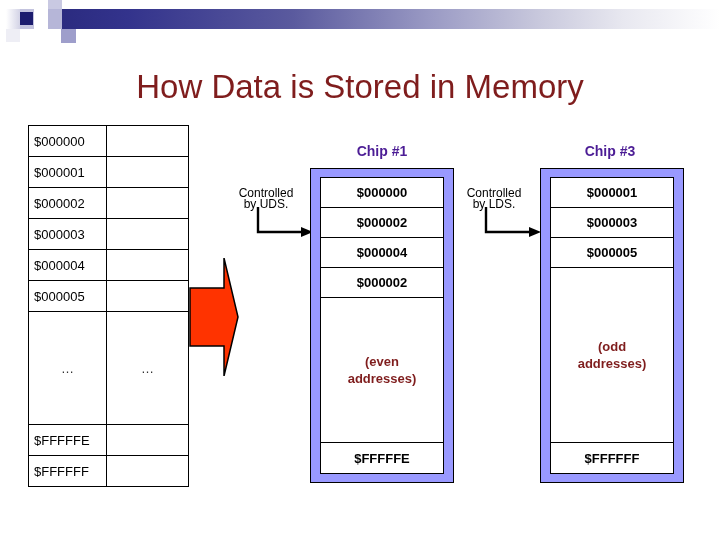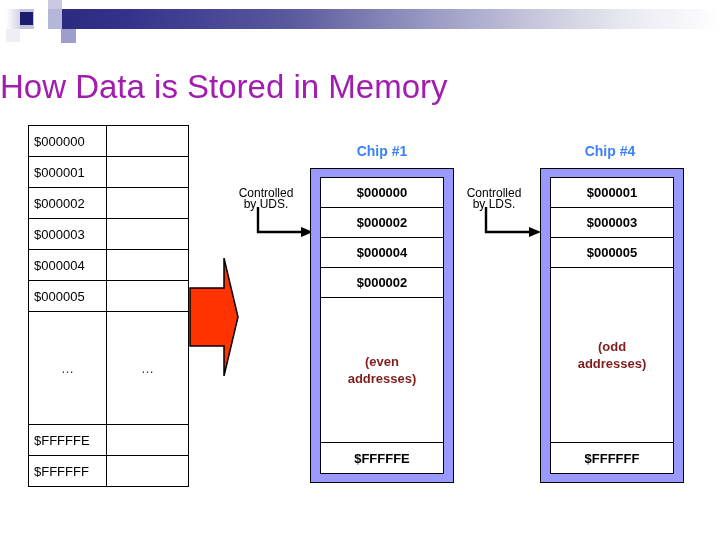--- a/index.html
+++ b/index.html
@@ -39,22 +39,23 @@
   #hdr-sq-i { left: 48px; top: 29px; width: 14px; height: 14px; background: #ffffff; }
   #hdr-sq-j { left: 20px; top: 29px; width: 14px; height: 12px; background: #ffffff; }
   #hdr-sq-k { left: 61px; top: 29px; width: 15px; height: 14px; background: #9e9ecb; }
   #hdr-sq-l { left: 6px;  top: 29px; width: 14px; height: 13px; background: #eeeef5; }
 
   
   #page-title {
     position: absolute;
     left: 0; top: 68px;
     width: 720px;
+    text-align: center;
     font-size: 33px;
-    color: #a21caf;
+    color: #7f1d1d;
     white-space: nowrap;
   }
 
   
   #memory-table {
     position: absolute;
     left: 28px; top: 125px;
     border-collapse: collapse;
     table-layout: fixed;
   }
@@ -97,21 +98,21 @@
 
   .control-arrow { position: absolute; }
   #uds-arrow { left: 255px; top: 207px; width: 60px; height: 32px; }
   #lds-arrow { left: 483px; top: 207px; width: 60px; height: 32px; }
 
   
   .chip-title {
     position: absolute;
     font-size: 14px;
     font-weight: bold;
-    color: #3b82f6;
+    color: #4c1d95;
     text-align: center;
     width: 150px;
   }
   #chip1-title { left: 307px; top: 143px; }
   #chip2-title { left: 535px; top: 143px; }
 
   .chip-outer {
     position: absolute;
     background: #9999ff;
     border: 1px solid #000000;
@@ -259,21 +260,21 @@
     <div class="chip-cell-gap">
       <div>
         <div>(even</div>
         <div>addresses)</div>
       </div>
     </div>
     <div class="chip-cell-last">$FFFFFE</div>
   </div>
 </div>
 
-<div class="chip-title" id="chip2-title">Chip #4</div>
+<div class="chip-title" id="chip2-title">Chip #3</div>
 <div class="chip-outer" id="chip2-body">
   <div class="chip-cells">
     <div class="chip-cell">$000001</div>
     <div class="chip-cell">$000003</div>
     <div class="chip-cell">$000005</div>
     <div class="chip-cell-gap">
       <div>
         <div>(odd</div>
         <div>addresses)</div>
       </div>

